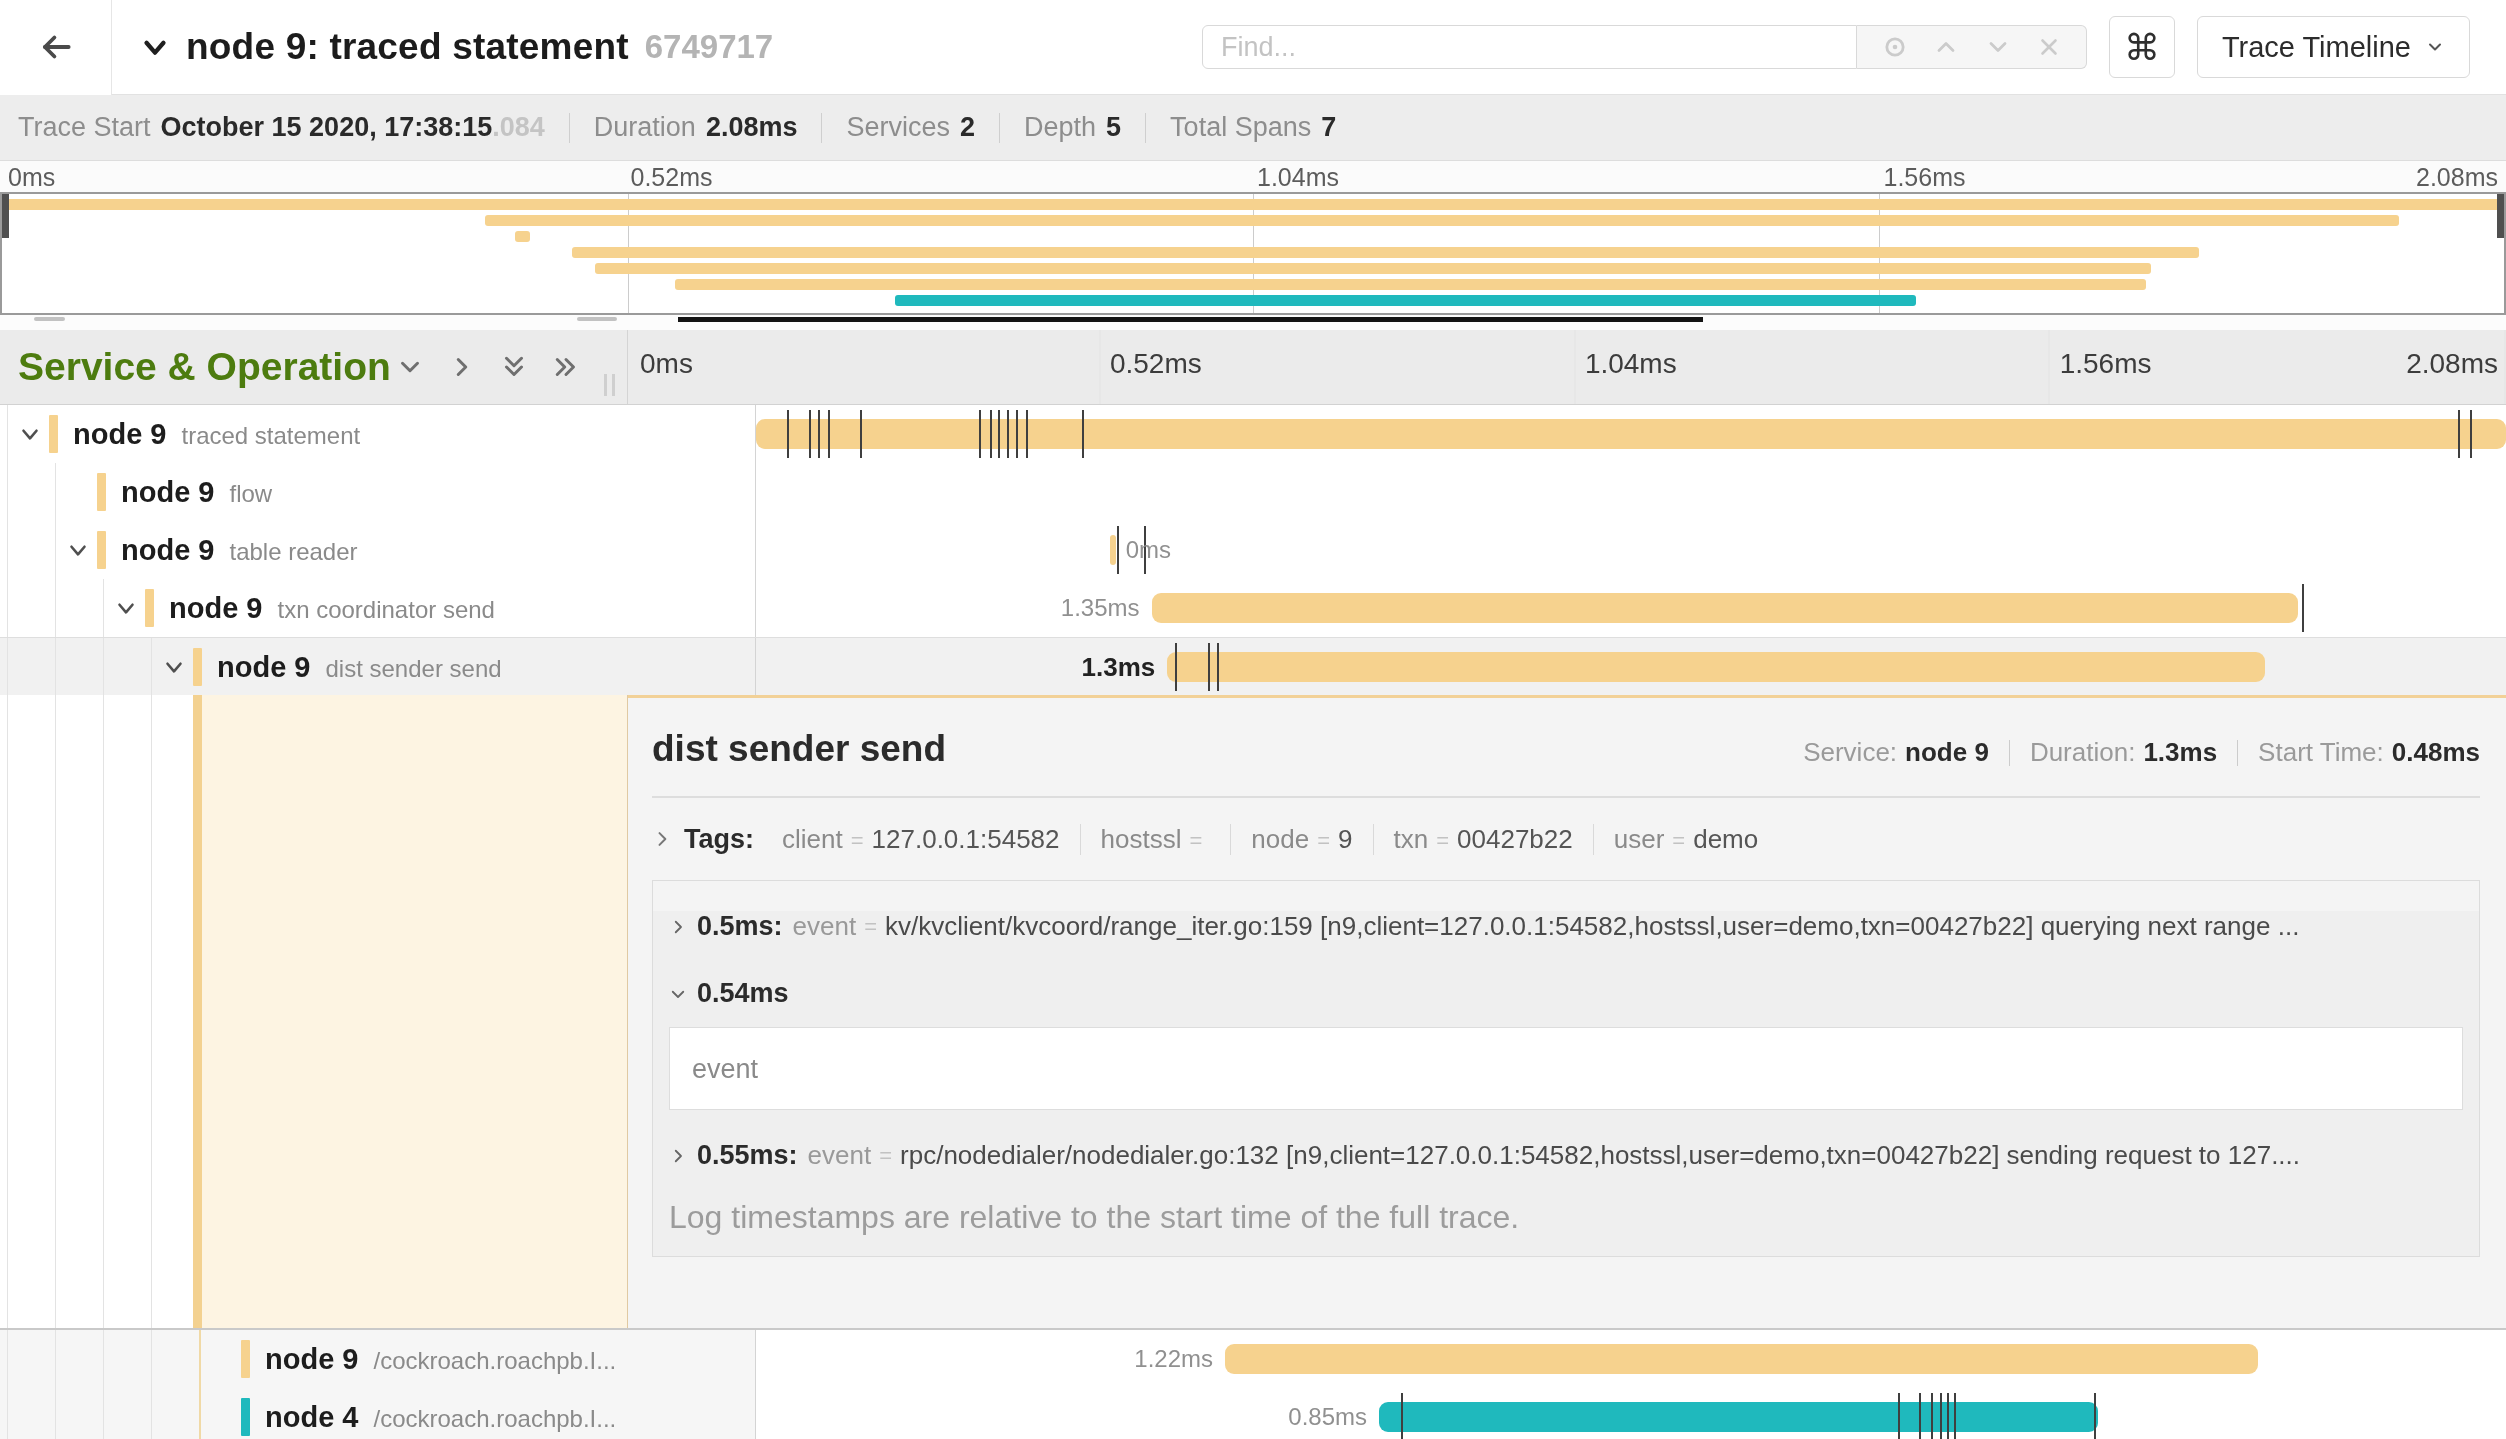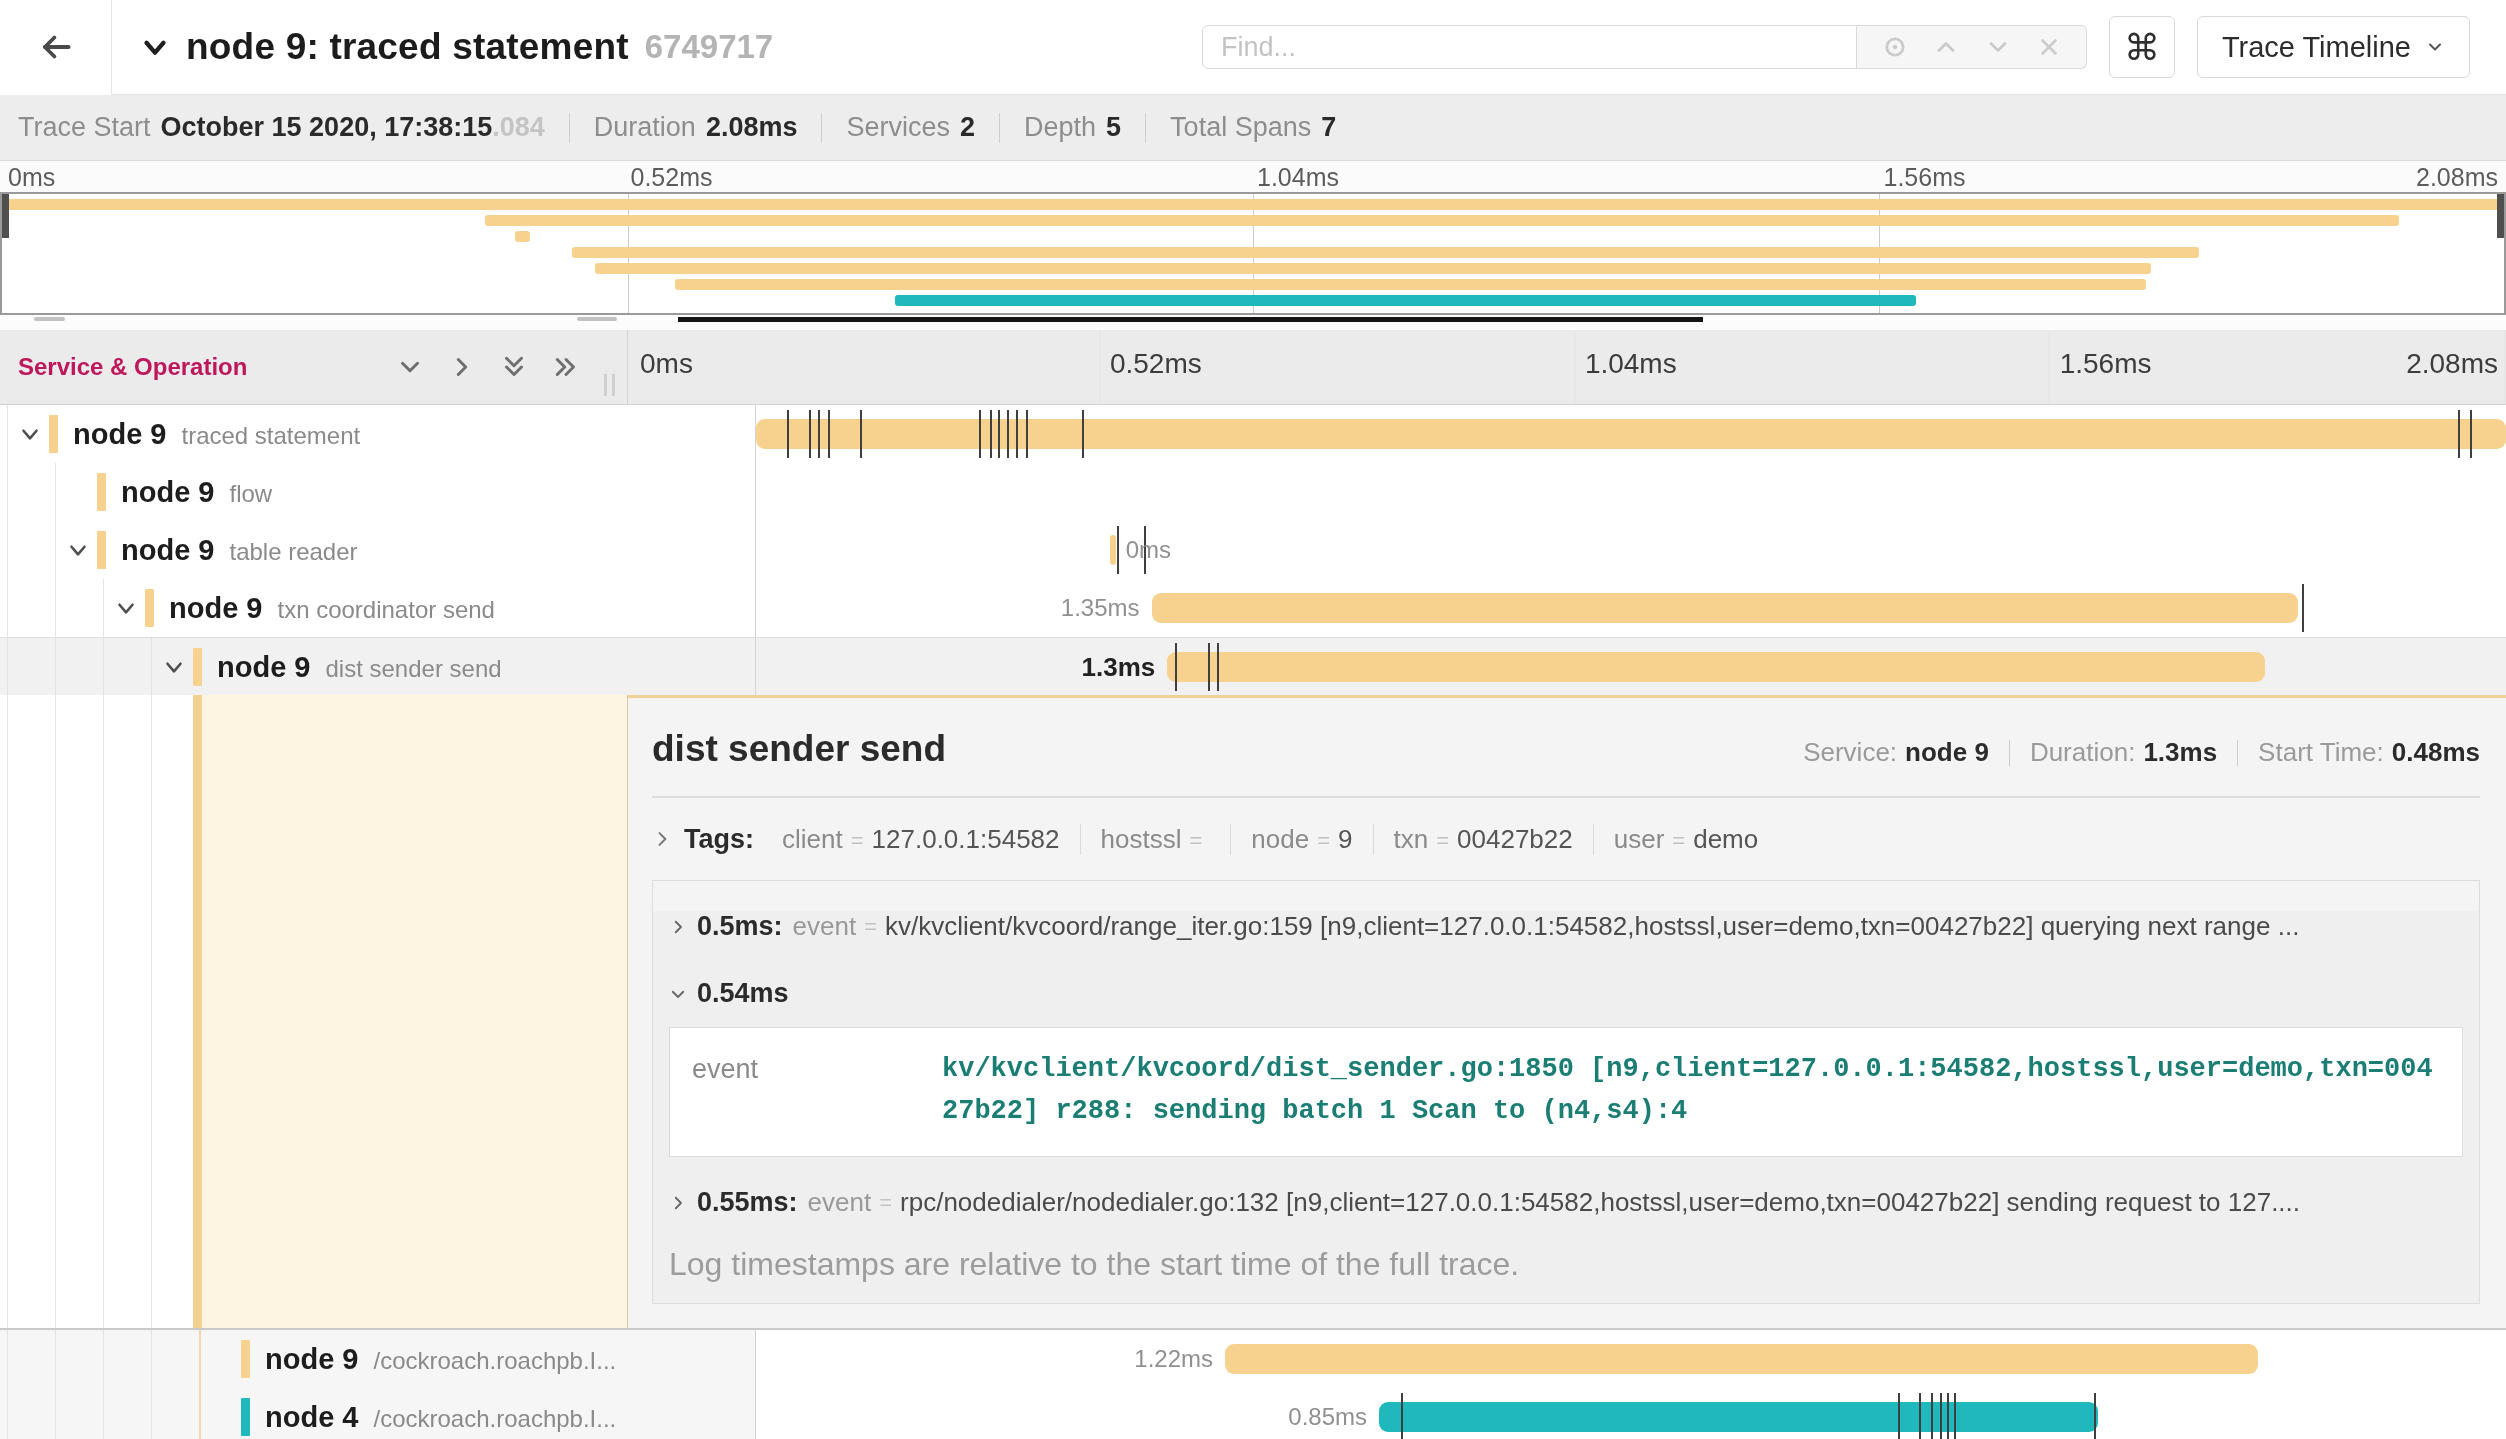--- a/index.html
+++ b/index.html
@@ -46,21 +46,21 @@
   .mbar { position:absolute; height:11px; border-radius:3px; }
   .mhandle { position:absolute; top:0; width:7px; height:44px; background:#4f4f4f; }
   .substrip { height:15px; position:relative; background:#fcfcfc; }
   .scrollind { position:absolute; top:2px; height:5px; background:#141414; }
   .scrubnub { position:absolute; top:2px; height:4px; background:#c2c2c2; border-radius:2px; }
 
   
   .gridhead { height:75px; display:flex; background:#ebebeb; border-bottom:1px solid #d2d2d2; }
   .gh-l { width:628px; flex:none; position:relative; display:flex; align-items:center; padding-left:18px;
     border-right:1px solid #d4d4d4; }
-  .gh-l h3 { font-size:24px; font-weight:700; color:#be185d; }
+  .gh-l h3 { font-size:39px; font-weight:700; color:#4d7c0f; }
   .ghicons { display:flex; align-items:center; gap:22px; margin-left:auto; margin-right:46px; color:#6f6f6f; }
   .ghicons .icn { cursor:pointer; }
   .grip { position:absolute; right:12px; bottom:8px; display:flex; gap:5px; cursor:col-resize; }
   .grip i { display:block; width:3px; height:22px; background:#cfcfcf; }
   .gh-r { flex:1 1 auto; position:relative; font-size:28px; color:#3c3c3c; }
   .gh-r span { position:absolute; top:18px; }
 
   
   .gridbg { background-image:
       linear-gradient(#e7e7e7,#e7e7e7), linear-gradient(#e7e7e7,#e7e7e7),
@@ -420,21 +420,20 @@
               <span class="v">kv/kvclient/kvcoord/range_iter.go:159 [n9,client=127.0.0.1:54582,hostssl,user=demo,txn=00427b22] querying next range ...</span>
             </div>
             <div class="logrow" style="margin-top:36px">
               <svg class="icn" width="18" height="18" viewBox="0 0 24 24">
                   <polyline points="5 9 12 16 19 9"></polyline>
                 </svg>
               <span class="t">0.54ms</span>
             </div>
             <div class="etable">
               <span class="k">event</span>
-              <span class="v">kv/kvclient/kvcoord/dist_sender.go:1850 [n9,client=127.0.0.1:54582,hostssl,user=demo,txn=00427b22] r288: sending batch 1 Scan to (n4,s4):4</span>
             </div>
             <div class="logrow">
               <svg class="icn" width="18" height="18" viewBox="0 0 24 24">
                   <polyline points="9 5 16 12 9 19"></polyline>
                 </svg>
               <span class="t">0.55ms:</span>
               <span class="k">event</span>
               <span class="eq">=</span>
               <span class="v">rpc/nodedialer/nodedialer.go:132 [n9,client=127.0.0.1:54582,hostssl,user=demo,txn=00427b22] sending request to 127....</span>
             </div>

